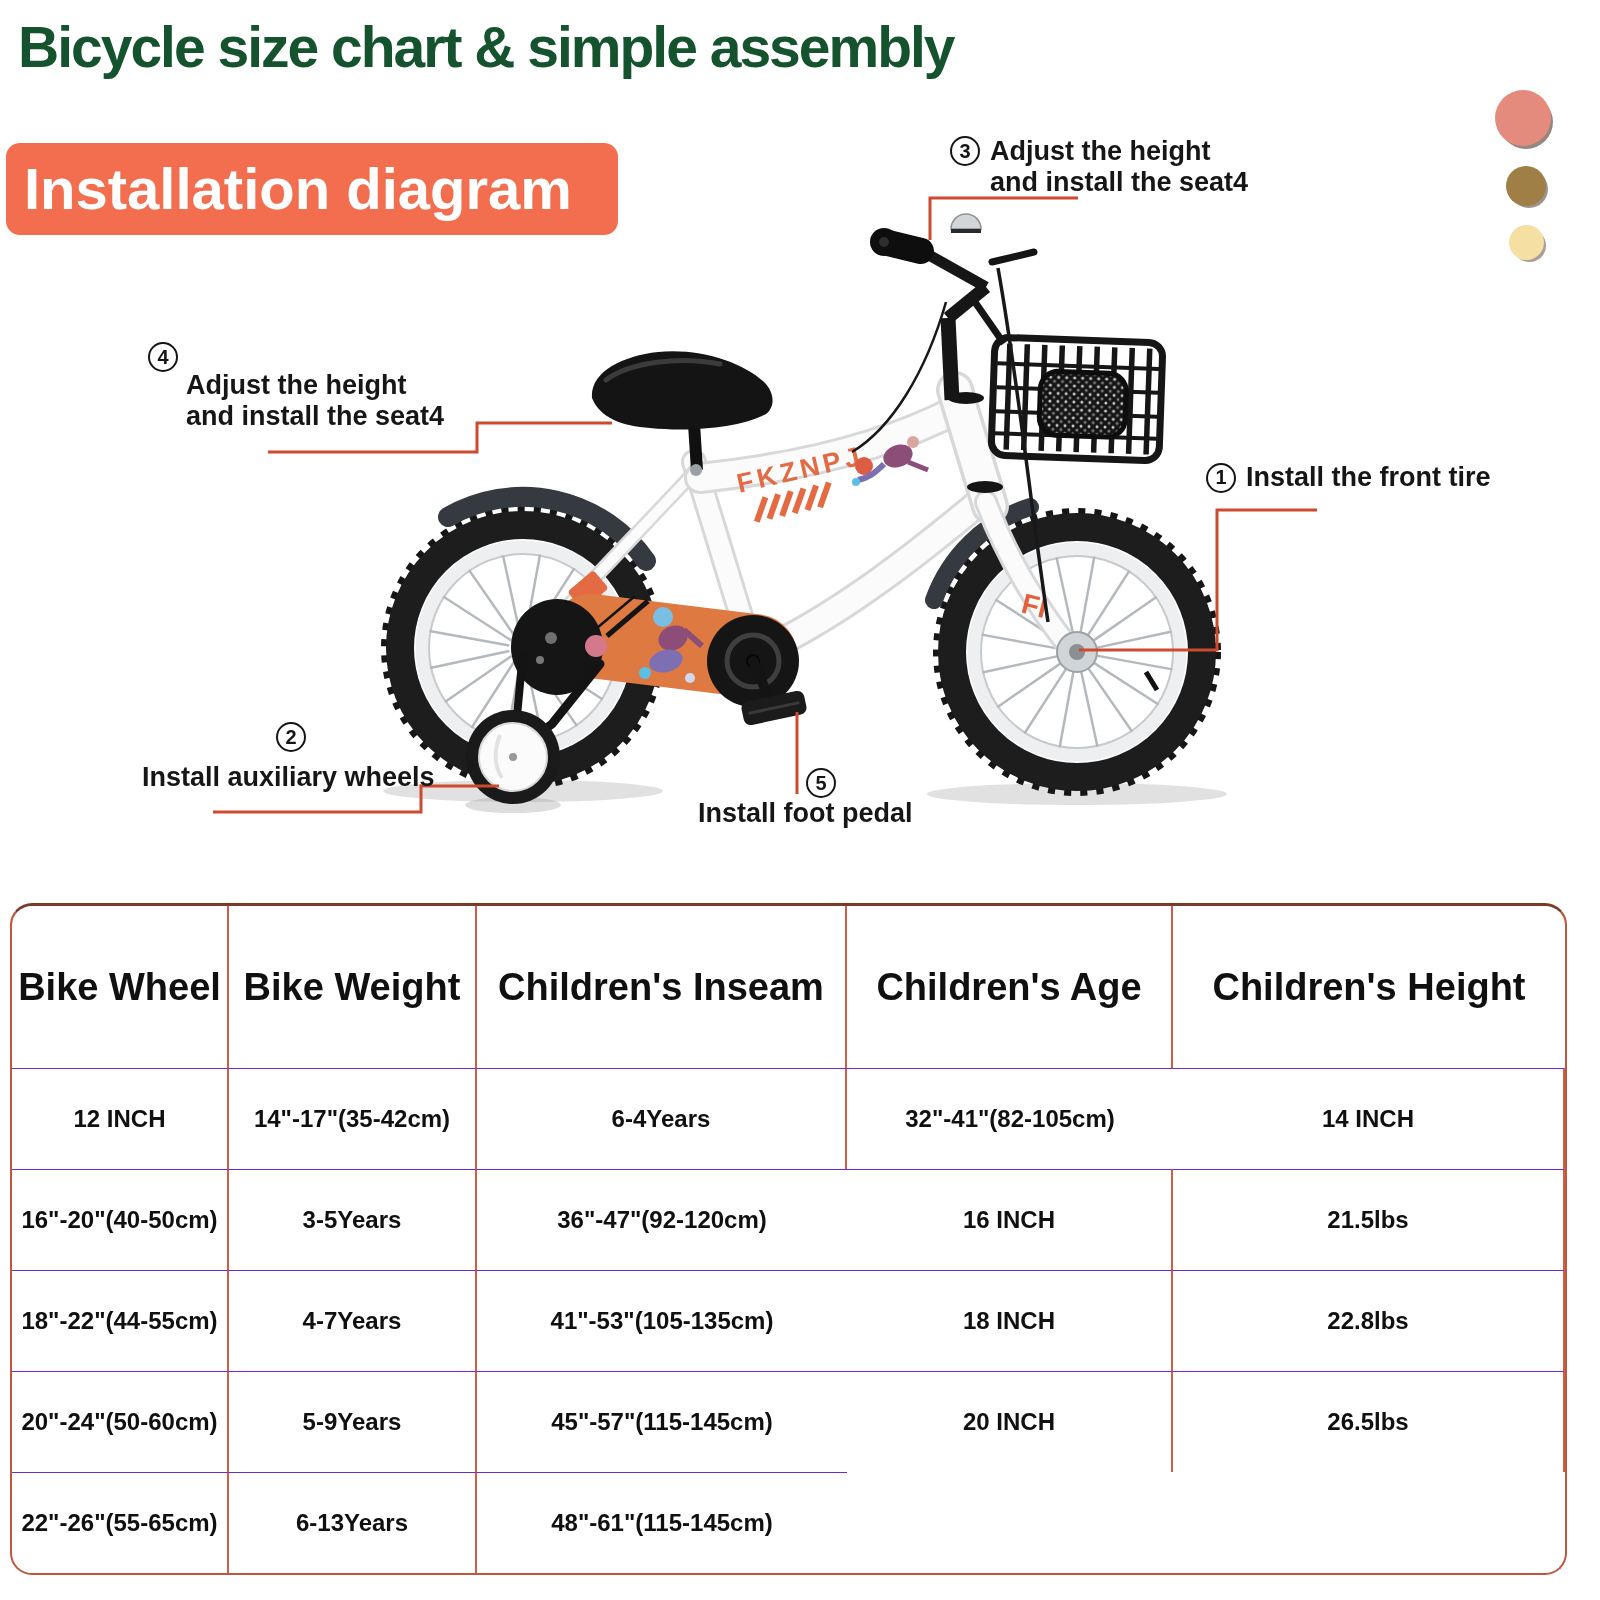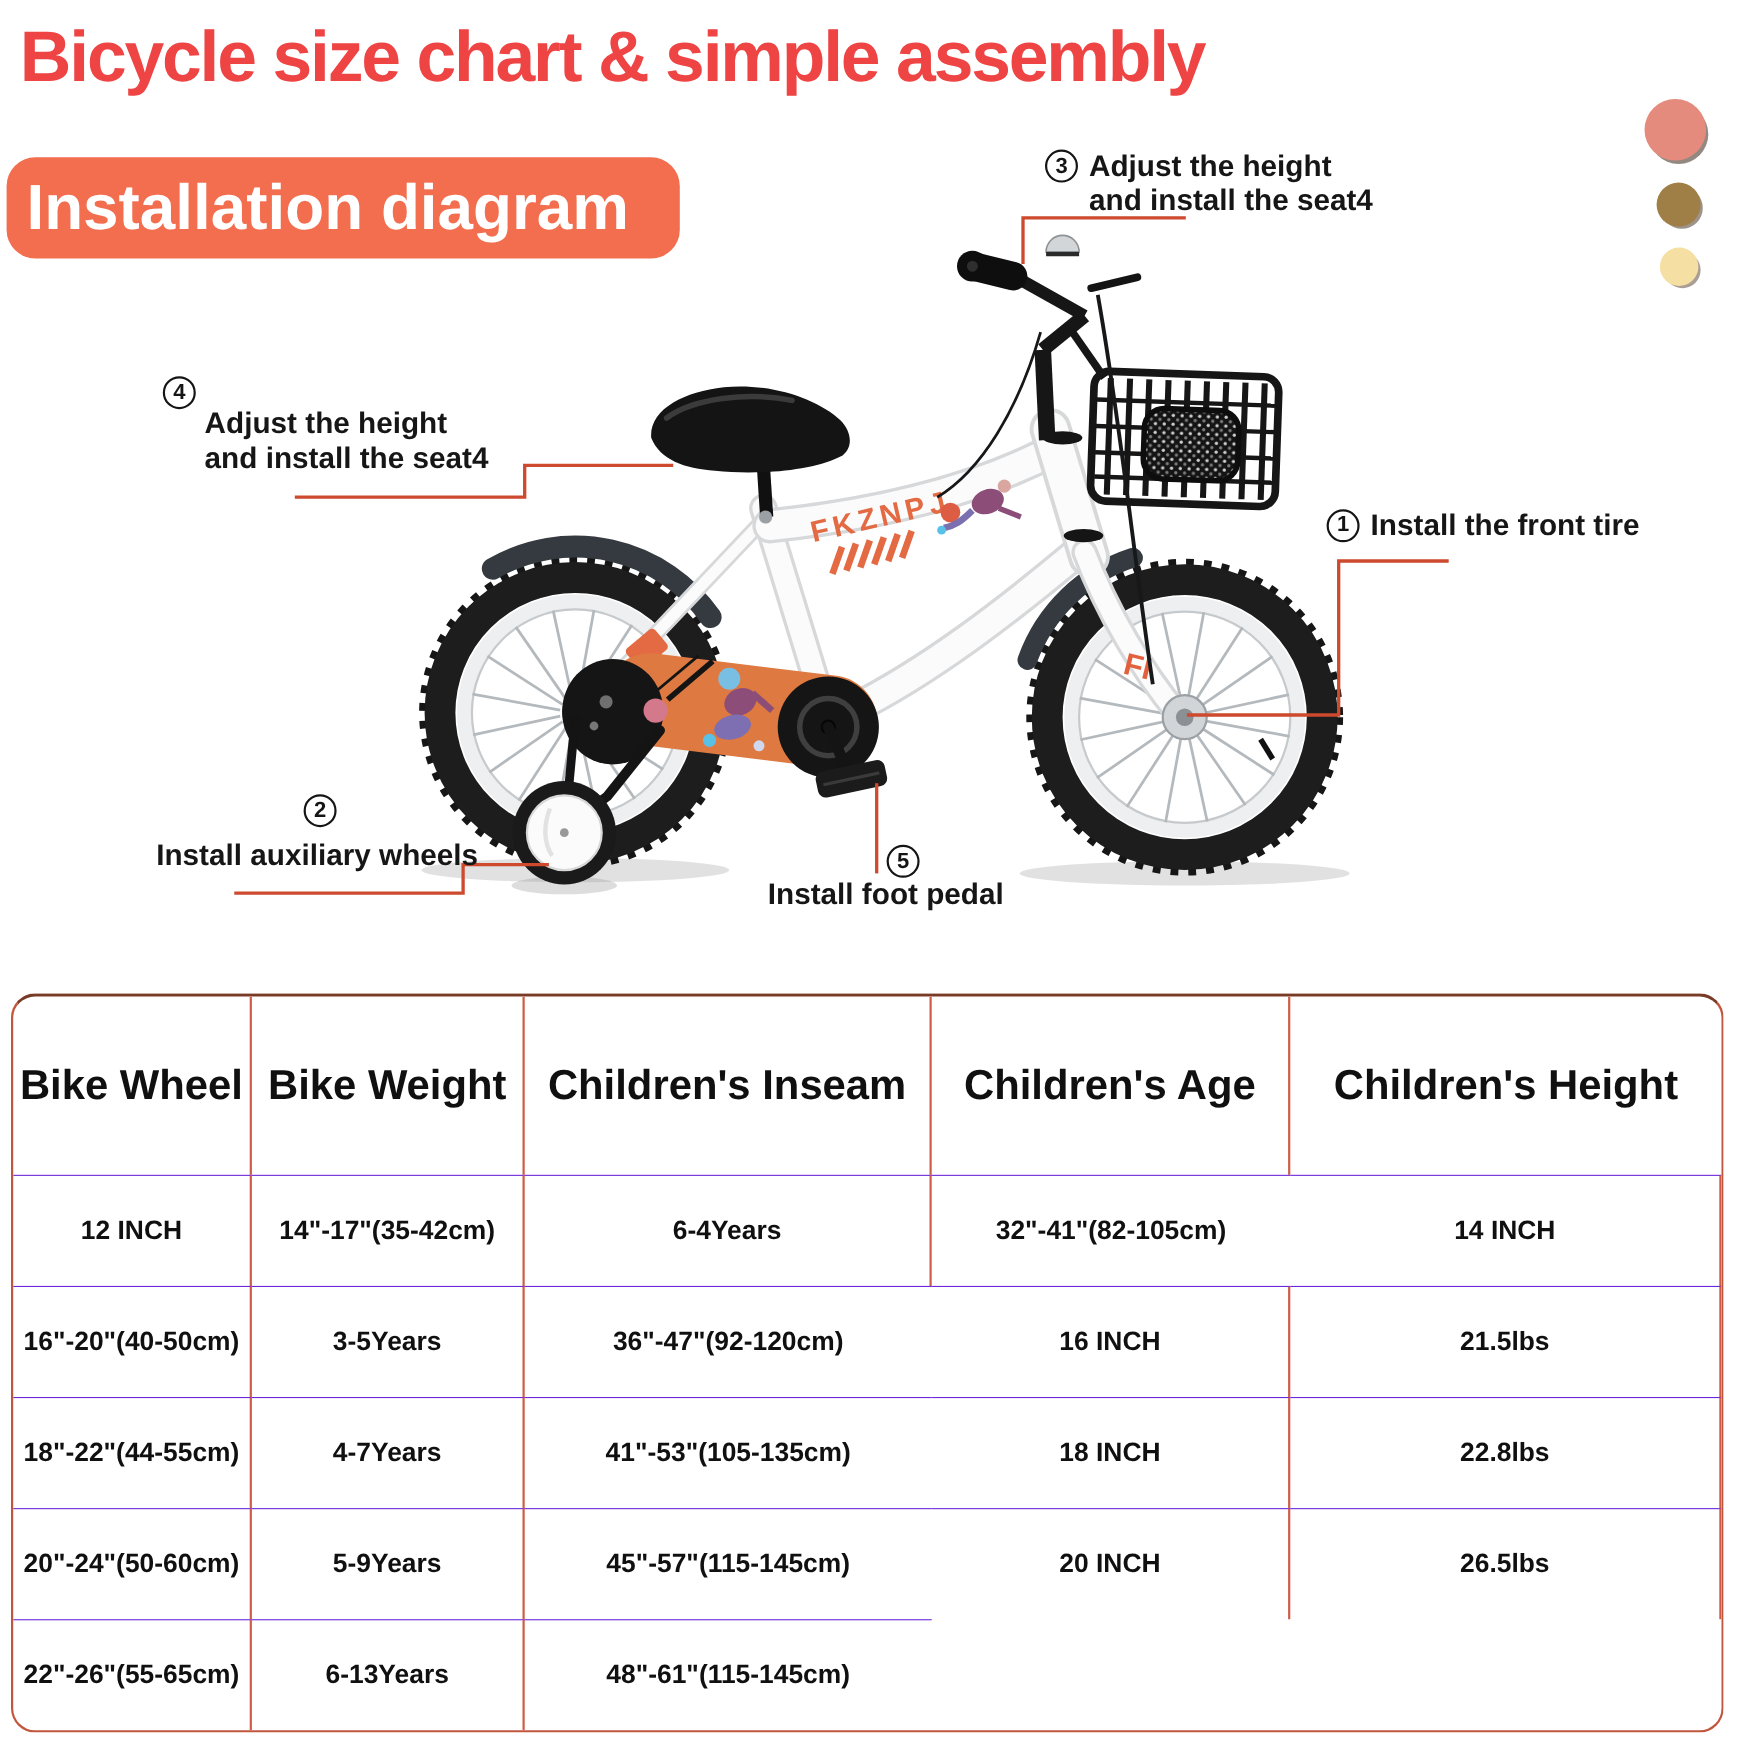--- a/index.html
+++ b/index.html
@@ -1,20 +1,20 @@
 <!DOCTYPE html>
 <html><head>
 <meta charset="utf-8">
 <style>
   html,body{margin:0;padding:0;background:#ffffff;}
   body{width:1600px;height:1600px;position:relative;overflow:hidden;
        font-family:"Liberation Sans", sans-serif;color:#111;}
   .abs{position:absolute;}
-  .page-title{left:18px;top:14px;font-size:65px;font-weight:700;letter-spacing:-2px;color:#ef4444;white-space:nowrap;}
-  .badge{left:6px;top:143px;width:612px;height:92px;background:#F26E4F;border-radius:26px;
+  .page-title{left:18px;top:14px;font-size:57px;font-weight:700;letter-spacing:-2px;color:#14532d;white-space:nowrap;}
+  .badge{left:6px;top:143px;width:612px;height:92px;background:#F26E4F;border-radius:14px;
          color:#ffffff;font-size:58px;font-weight:700;line-height:92px;padding-left:18px;
          box-sizing:border-box;white-space:nowrap;}
   .dot{border-radius:50%;}
   .dot-salmon{left:1495px;top:90px;width:56px;height:56px;background:#E58B7E;box-shadow:3px 4px 0 -1px rgba(61,40,23,.55);}
   .dot-brown {left:1506px;top:166px;width:40px;height:40px;background:#9F7F46;box-shadow:3px 3px 0 -1px rgba(61,40,23,.5);}
   .dot-cream {left:1509px;top:225px;width:35px;height:35px;background:#F5DFA3;box-shadow:3px 3px 0 -1px rgba(61,40,23,.45);}
   .ann{font-size:27px;font-weight:700;color:#161616;line-height:31px;white-space:nowrap;}
   .circ{display:inline-flex;align-items:center;justify-content:center;width:30px;height:30px;
         border:2.5px solid #151515;border-radius:50%;font-size:20px;font-weight:700;color:#151515;
         box-sizing:border-box;background:#fff;}

